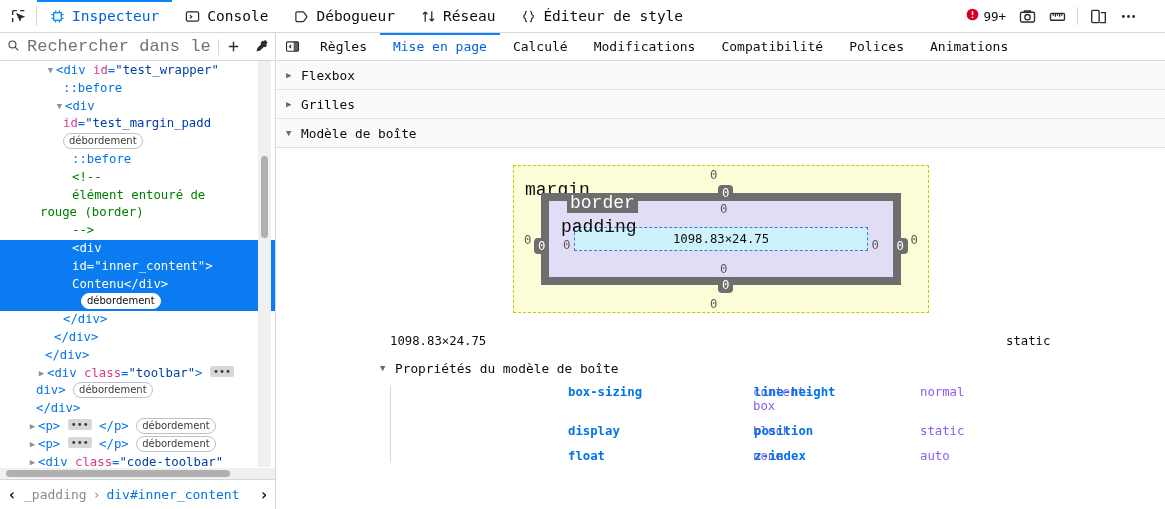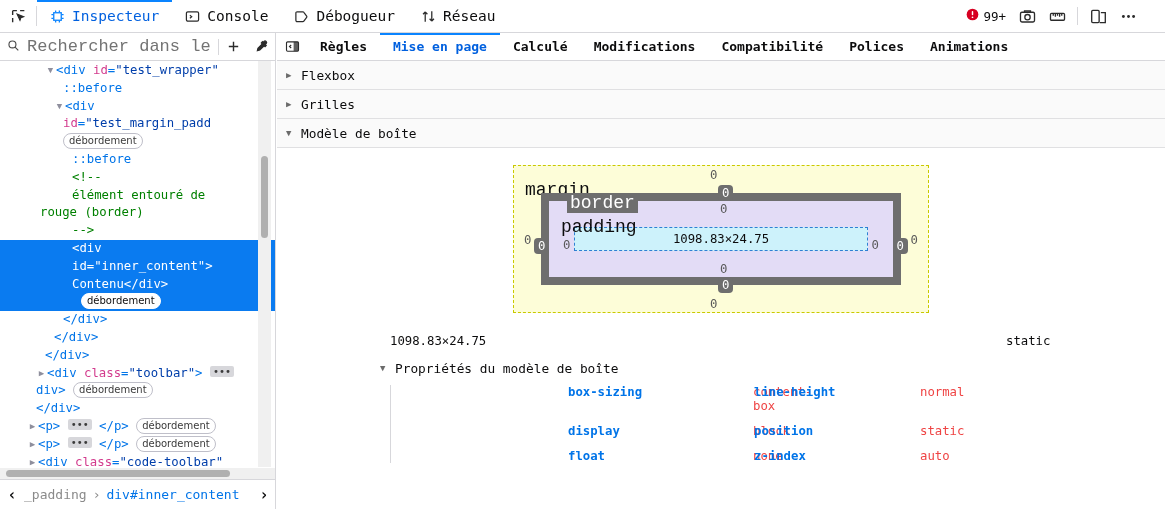--- a/index.html
+++ b/index.html
@@ -162,21 +162,21 @@
   .bc-item.cur { color: #0074e8; }
   .bc-sep { color: #8a8a8a; }
 
   
   .right-pane {
     position: absolute; top: 33px; left: 277px; width: 888px; height: 476px;
     background: #ffffff; overflow: hidden;
   }
   .sidebar-tabs {
     height: 28px; display: flex; align-items: stretch;
-    border-bottom: 1px solid #d7d7db; background: #ffffff; font-weight: bold;
+    border-bottom: 1px solid #d7d7db; background: #ffffff;
   }
   .pane-toggle {
     width: 30px; display: flex; align-items: center; justify-content: center; cursor: pointer;
   }
   .stab {
     display: flex; align-items: center; padding: 0 13px;
     font-family: "DejaVu Sans Mono", "Liberation Mono", monospace;
     font-size: 13px; color: #0c0c0d; cursor: pointer; position: relative;
     white-space: nowrap;
   }
@@ -266,21 +266,21 @@
     position: relative;
     margin-left: 113px;
     margin-top: 5px;
     display: grid;
     grid-template-columns: 178px 185px 1px 166px 180px;
     row-gap: 11px;
     font-family: "DejaVu Sans Mono", "Liberation Mono", monospace;
     font-size: 12.3px;
   }
   .pname { color: #0074e8; font-weight: bold; }
-  .pvalue { color: #ef4444; }
+  .pvalue { color: #8b5cf6; }
   .pdivider { background: #d7d7db; width: 1px; }
 </style>
 </head>
 <body>
 
 <div id="app">
 
   <div class="devtools-toolbar">
     <div class="picker-btn">
       <svg width="17" height="17" viewBox="0 0 16 16" fill="none" stroke="#2b2b2b" stroke-width="1.3">
@@ -318,20 +318,29 @@
         <span>Débogueur</span>
       </div>
       <div class="tab">
         <span class="ticon">
           <svg width="15" height="15" viewBox="0 0 16 16" fill="none" stroke="#2b2b2b" stroke-width="1.35">
             <path d="M4.5 13.5V3M4.5 3L2.2 5.6M4.5 3l2.3 2.6"></path>
             <path d="M11.5 2.5V13M11.5 13l-2.3-2.6M11.5 13l2.3-2.6"></path>
           </svg>
         </span>
         <span>Réseau</span>
+      </div>
+      <div class="tab">
+        <span class="ticon">
+          <svg width="15" height="15" viewBox="0 0 16 16" fill="none" stroke="#2b2b2b" stroke-width="1.3">
+            <path d="M6.3 2.5c-1.4 0-1.6 1-1.6 2.2 0 1.1-.5 1.7-1.6 2.2v2.2c1.1.5 1.6 1.1 1.6 2.2 0 1.2.2 2.2 1.6 2.2"></path>
+            <path d="M9.7 2.5c1.4 0 1.6 1 1.6 2.2 0 1.1.5 1.7 1.6 2.2v2.2c-1.1.5-1.6 1.1-1.6 2.2 0 1.2-.2 2.2-1.6 2.2"></path>
+          </svg>
+        </span>
+        <span>Éditeur de style</span>
       </div>
     </div>
 
     <div class="toolbar-right">
       <div class="err-badge">
         <span>
           <svg width="13" height="13" viewBox="0 0 16 16">
             <circle cx="8" cy="8" r="7.2" fill="#d70022"></circle>
             <rect x="7.1" y="3.6" width="1.8" height="5.2" rx="0.9" fill="#ffffff"></rect>
             <circle cx="8" cy="11.4" r="1.05" fill="#ffffff"></circle>

